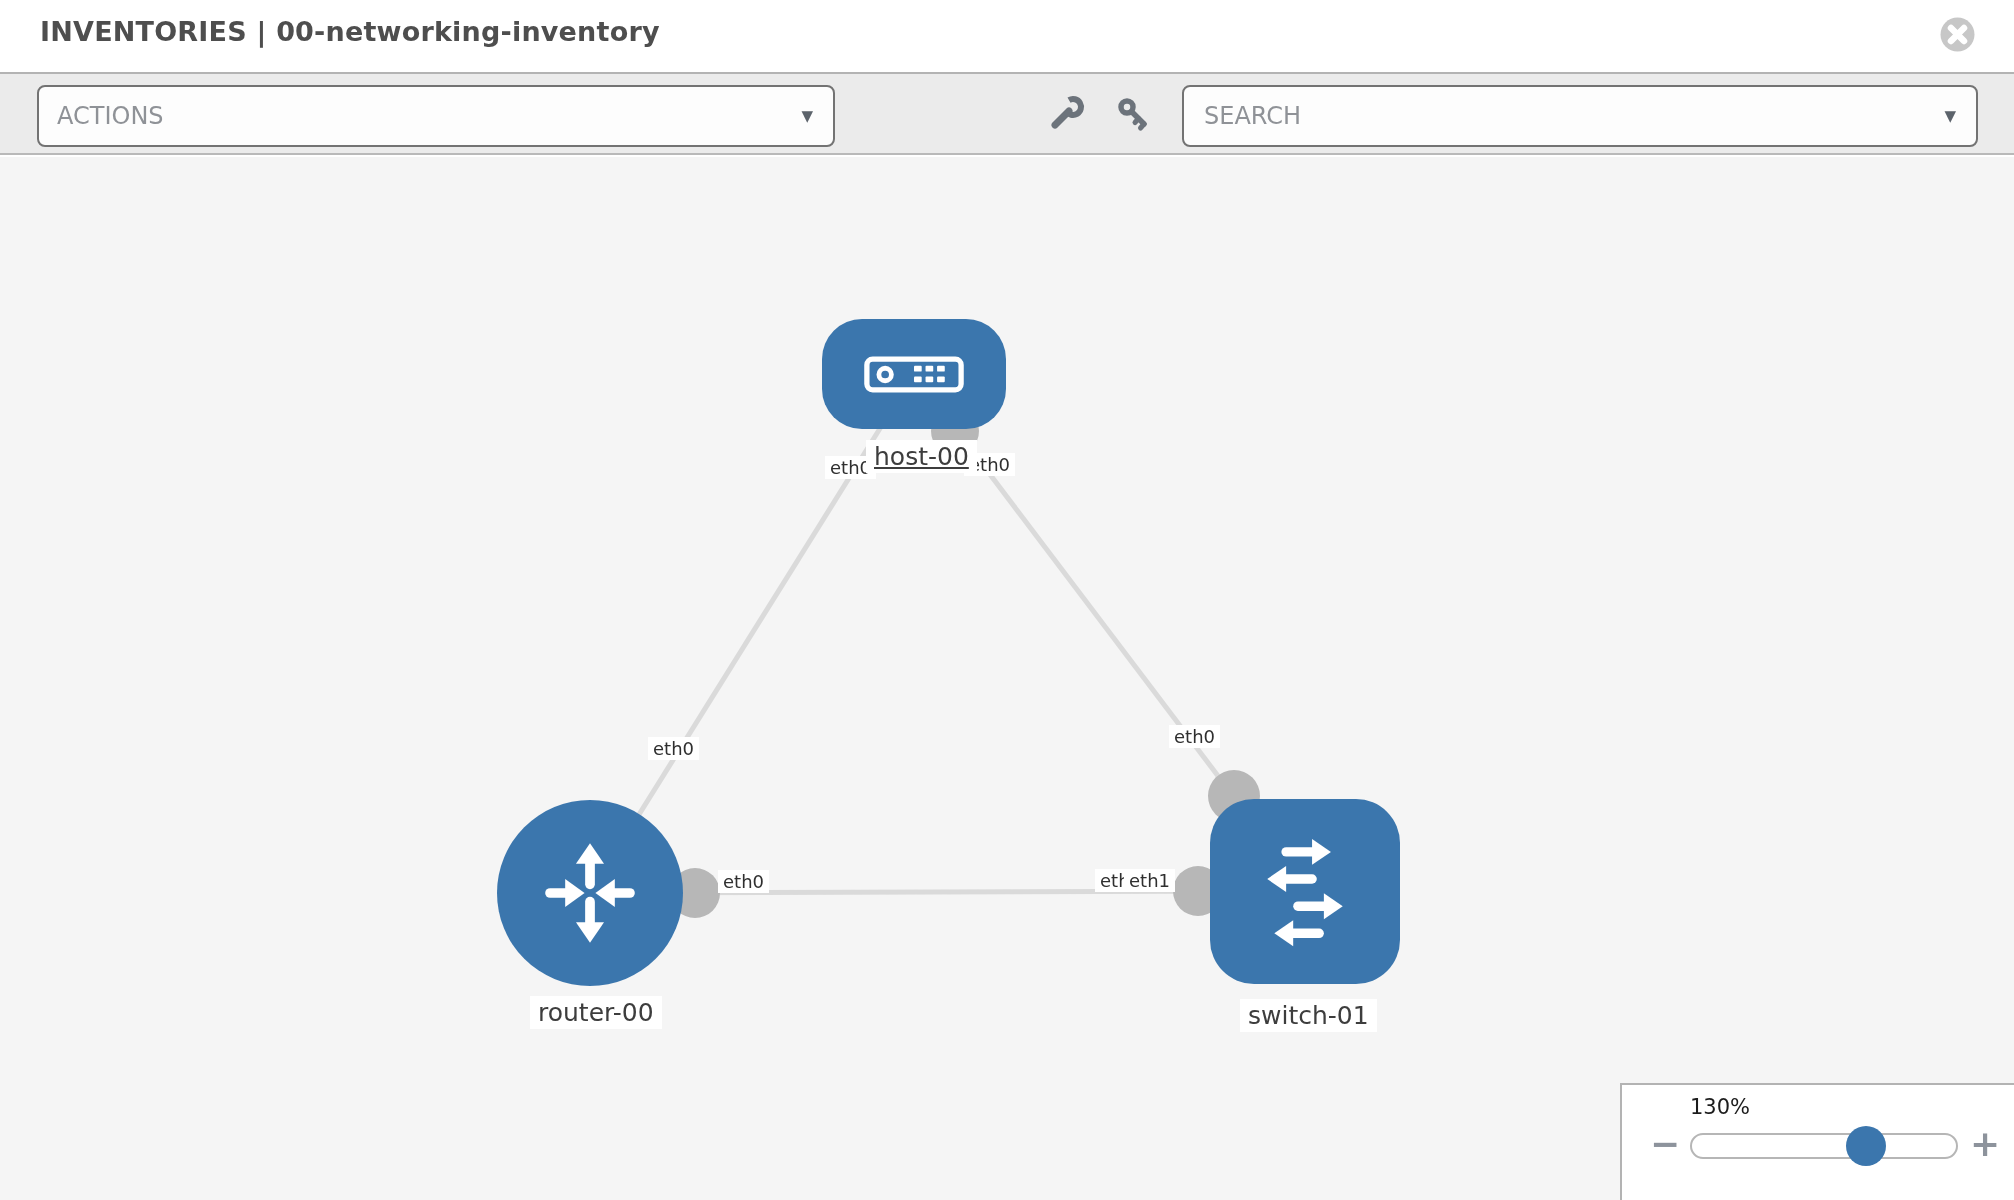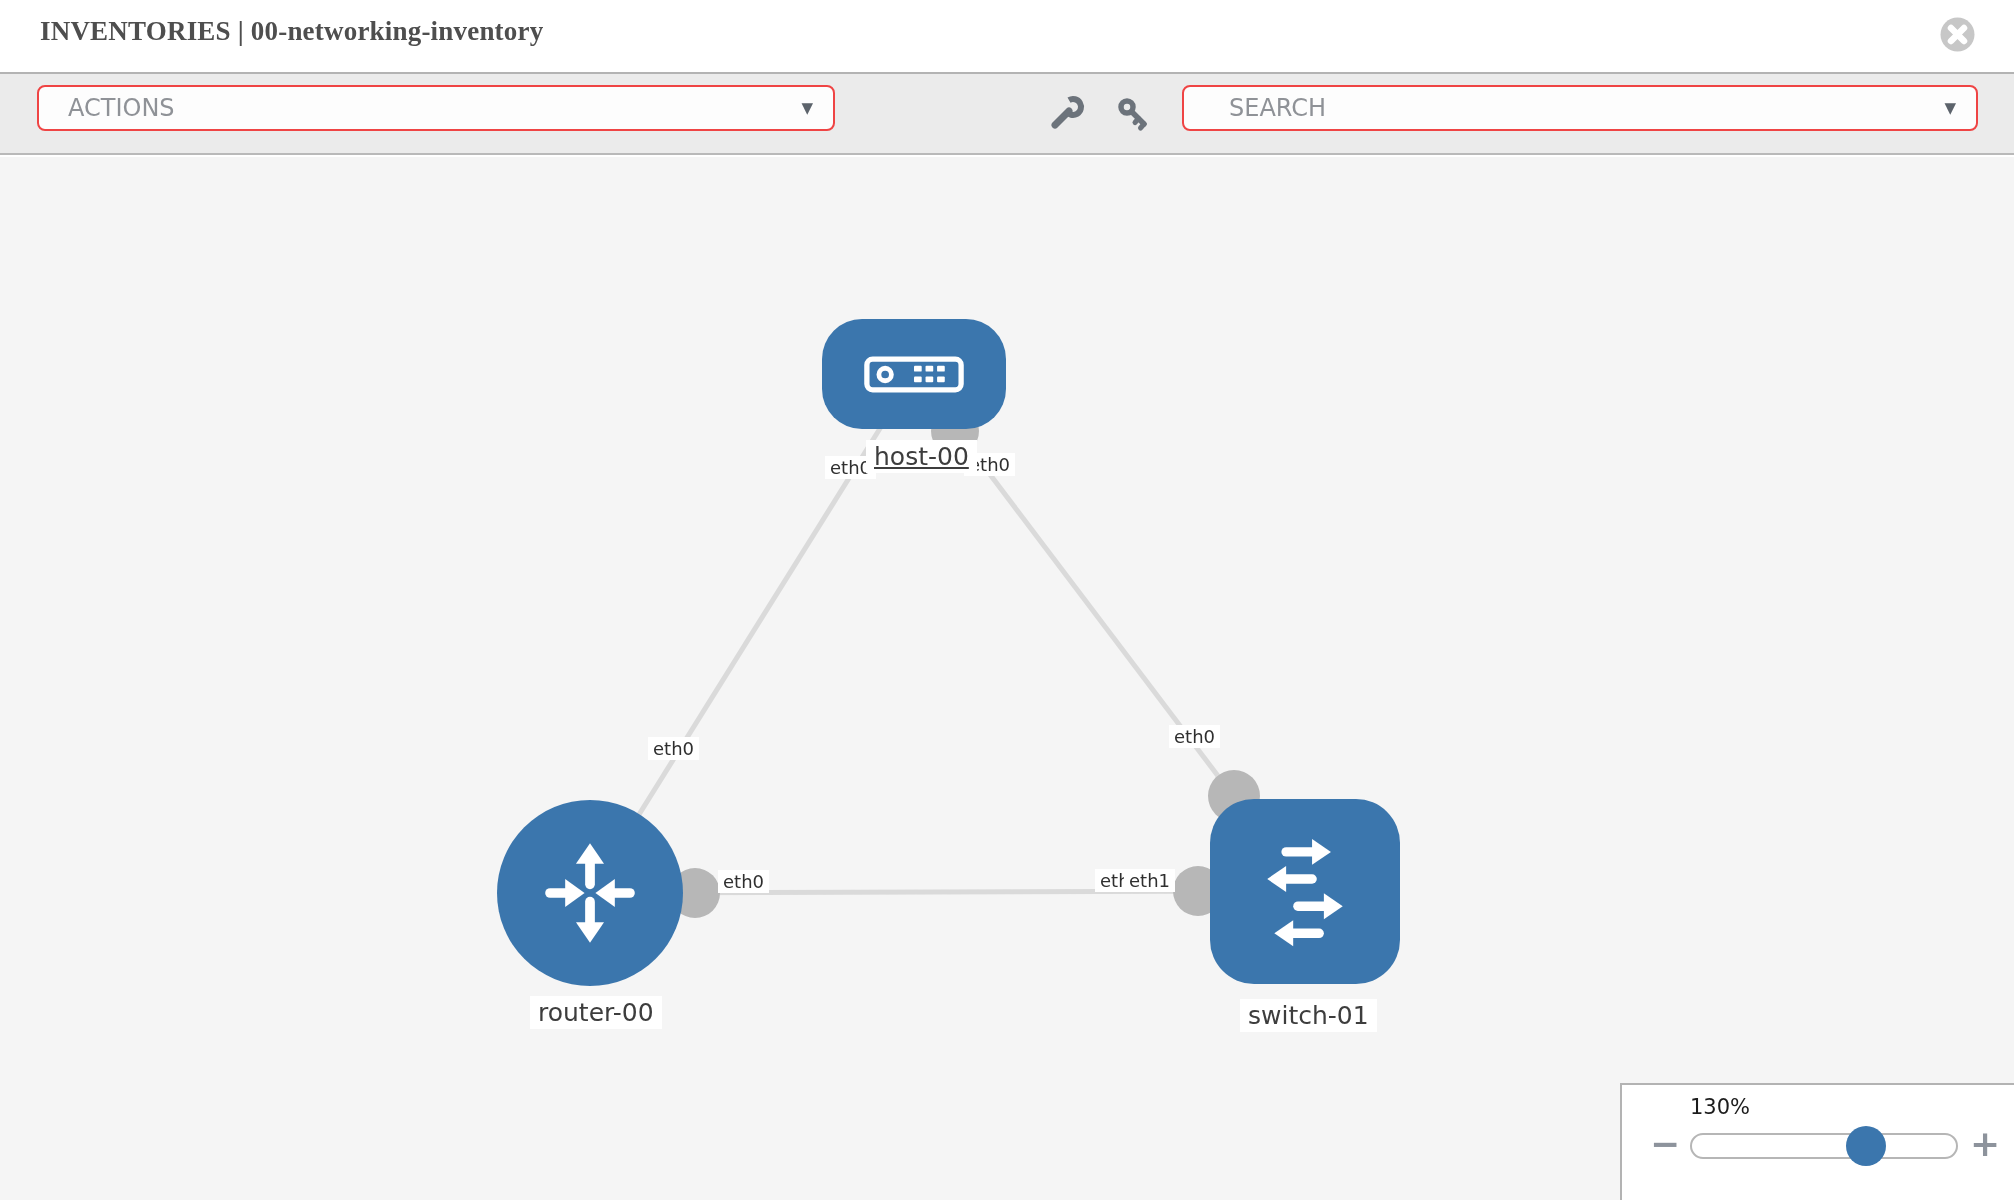--- a/index.html
+++ b/index.html
@@ -10,49 +10,49 @@
     font-family: "DejaVu Sans", "Liberation Sans", sans-serif;
   }
 
   
   .header {
     position: absolute; left: 0; top: 0; width: 2014px; height: 74px;
     background: #ffffff; border-bottom: 2px solid #b3b3b3;
   }
   .header-title {
     position: absolute; left: 40px; top: 16px;
-    font-size: 27px; font-weight: bold; color: #4e4e4e; letter-spacing: 0.2px; font-family: Liberation Serif, serif;
+    font-size: 27px; font-weight: bold; color: #4e4e4e; letter-spacing: 0.2px;
   }
   .close-btn {
     position: absolute; left: 1939px; top: 16px; width: 37px; height: 37px;
     cursor: pointer;
   }
 
   
   .toolbar {
     position: absolute; left: 0; top: 74px; width: 2014px; height: 81px;
     background: #ebebeb; border-bottom: 2px solid #b9b9b9;
   }
   .combo {
-    position: absolute; top: 11px; height: 46px;
-    background: #fdfdfd; border: 2px solid #ef4444; border-radius: 8px;
-    display: flex; align-items: center; padding-left: 11px;
+    position: absolute; top: 11px; height: 62px;
+    background: #fdfdfd; border: 2px solid #737373; border-radius: 8px;
+    display: flex; align-items: center;
   }
   .combo-actions { left: 37px; width: 798px; }
   .combo-search  { left: 1182px; width: 796px; }
   .combo-label {
     margin-left: 18px; font-size: 24px; color: #8f9297;
   }
   .caret {
     position: absolute; right: 20px; top: 50%; transform: translateY(-52%);
     font-size: 15px; color: #5c636b;
   }
   .search-input {
     border: none; outline: none; background: transparent;
-    margin-left: 32px; width: 700px; font-size: 24px; color: #444;
+    margin-left: 18px; width: 700px; font-size: 24px; color: #444;
     font-family: "DejaVu Sans", "Liberation Sans", sans-serif;
   }
   .search-input::placeholder { color: #8f9297; opacity: 1; }
   .tool-icon { position: absolute; cursor: pointer; }
   .tool-wrench { left: 1046px; top: 20px; }
   .tool-key { left: 1114px; top: 21px; }
 
   
   .canvas {
     position: absolute; left: 0; top: 157px; width: 2014px; height: 1043px;

